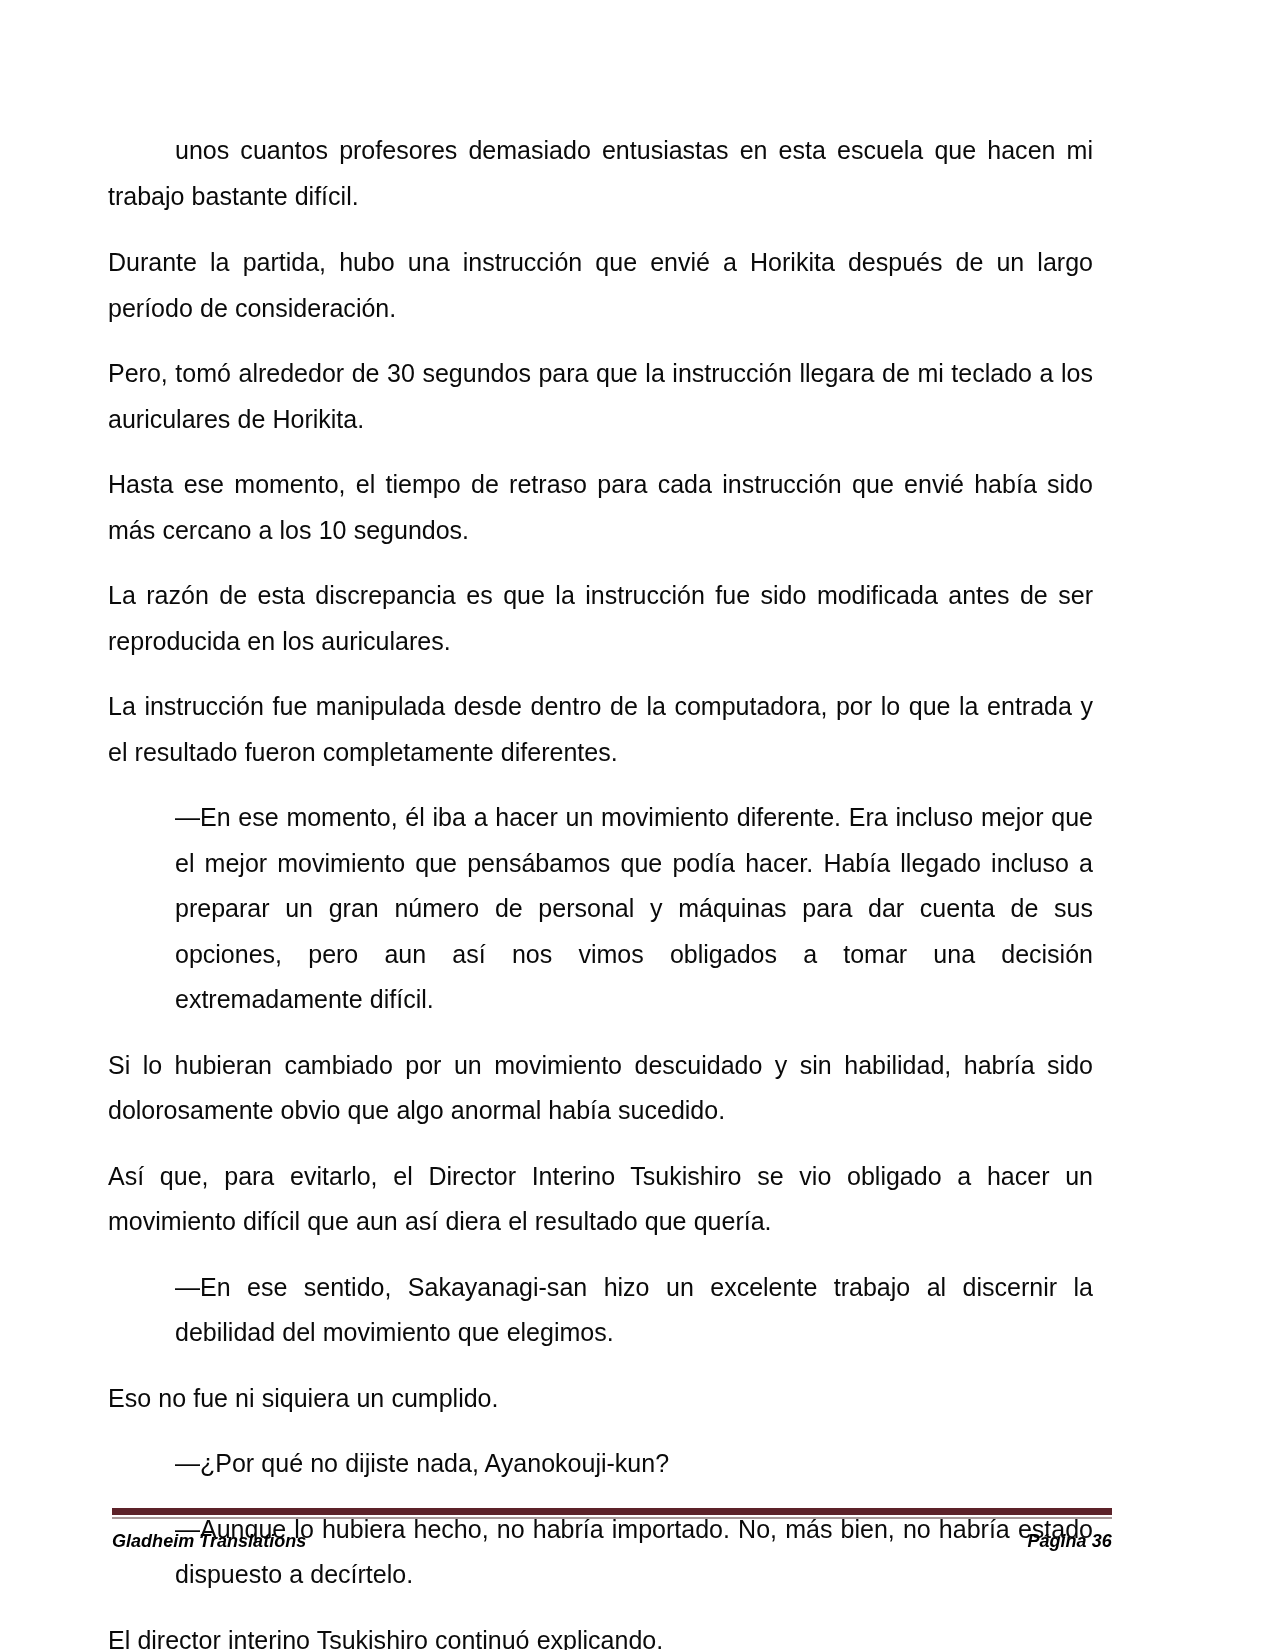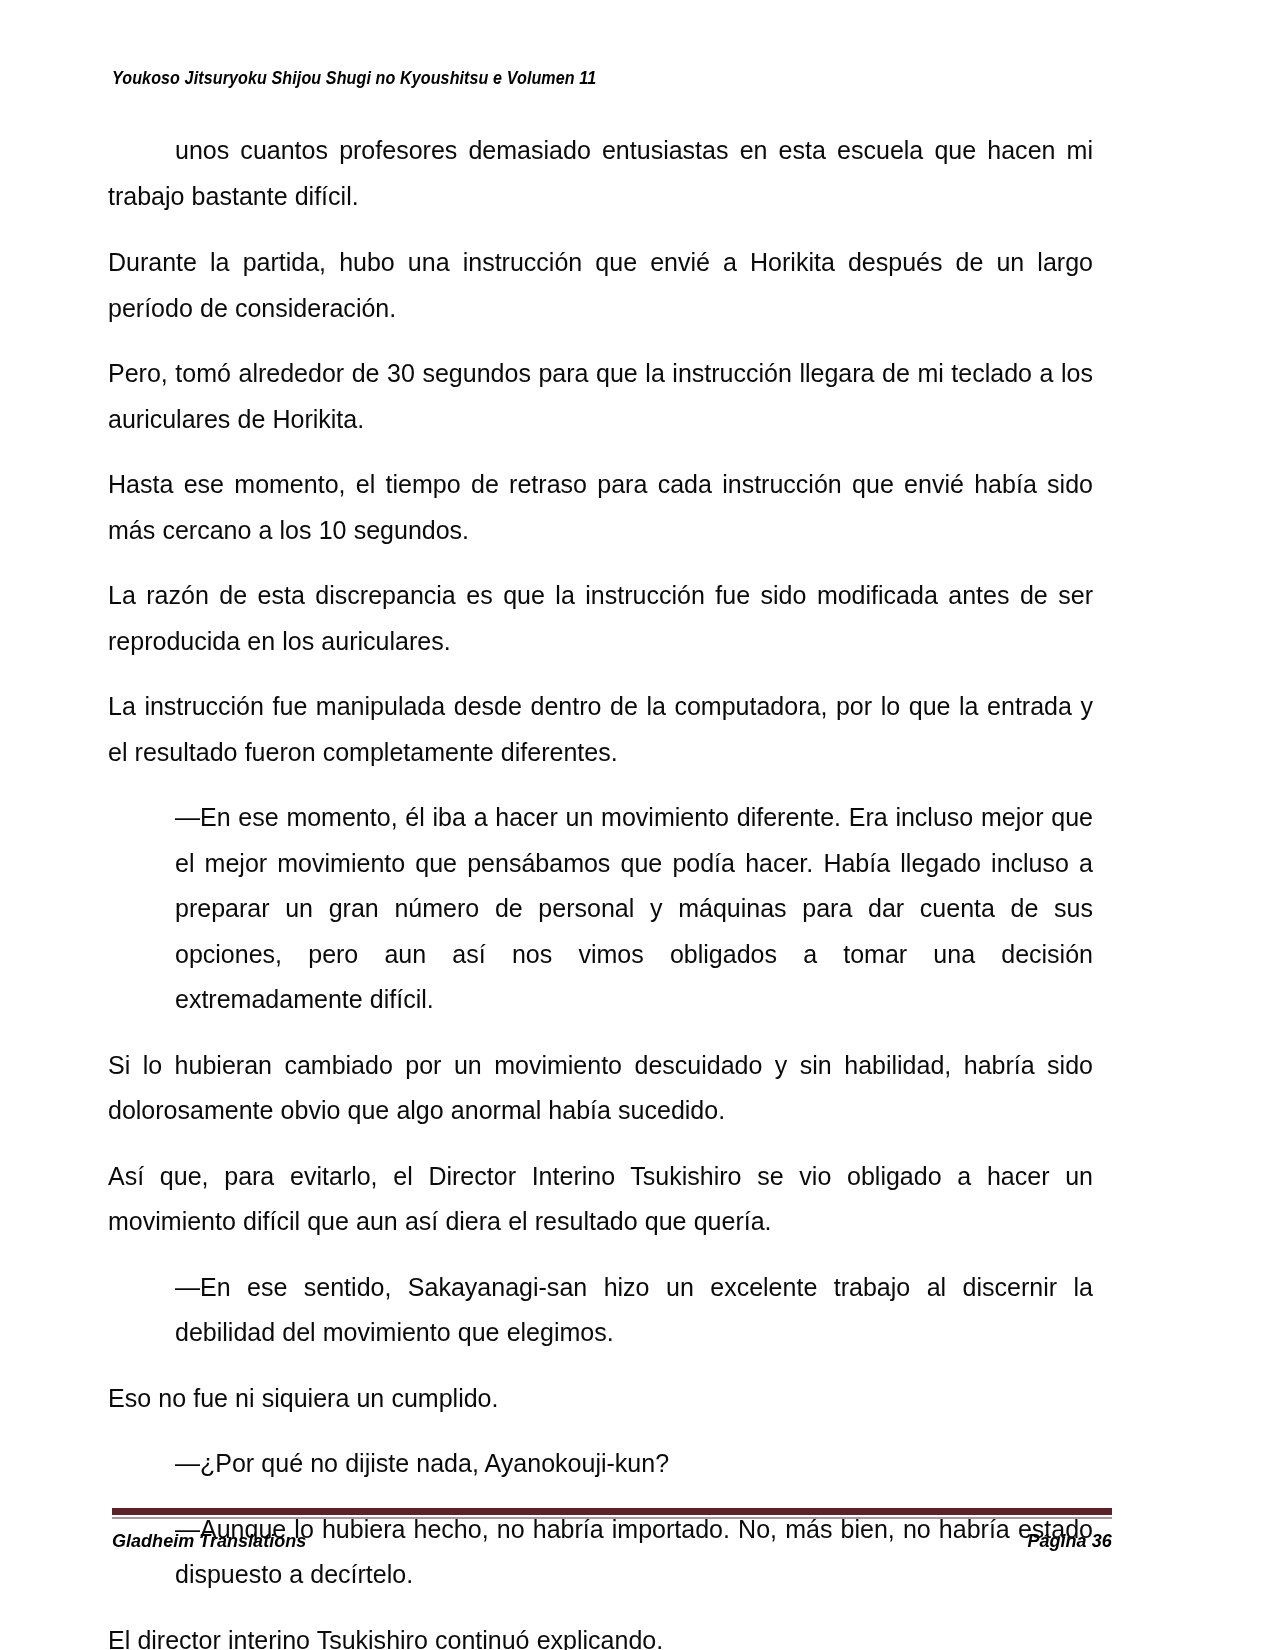--- a/index.html
+++ b/index.html
@@ -126,23 +126,20 @@
   }
 
   .footer-left { transform-origin: left center; }
   .footer-right { transform-origin: right center; }
 </style>
 </head>
 <body>
 
 <div class="page">
 
-  <div class="page-header">
-    <div class="header-title">Youkoso Jitsuryoku Shijou Shugi no Kyoushitsu e Volumen 11</div>
-  </div>
 
   <div class="content">
 
     <p class="para indented first">unos cuantos profesores demasiado entusiastas en esta escuela que hacen mi trabajo bastante difícil.</p>
 
     <p class="para">Durante la partida, hubo una instrucción que envié a Horikita después de un largo período de consideración.</p>
 
     <p class="para">Pero, tomó alrededor de 30 segundos para que la instrucción llegara de mi teclado a los auriculares de Horikita.</p>
 
     <p class="para">Hasta ese momento, el tiempo de retraso para cada instrucción que envié había sido más cercano a los 10 segundos.</p>

